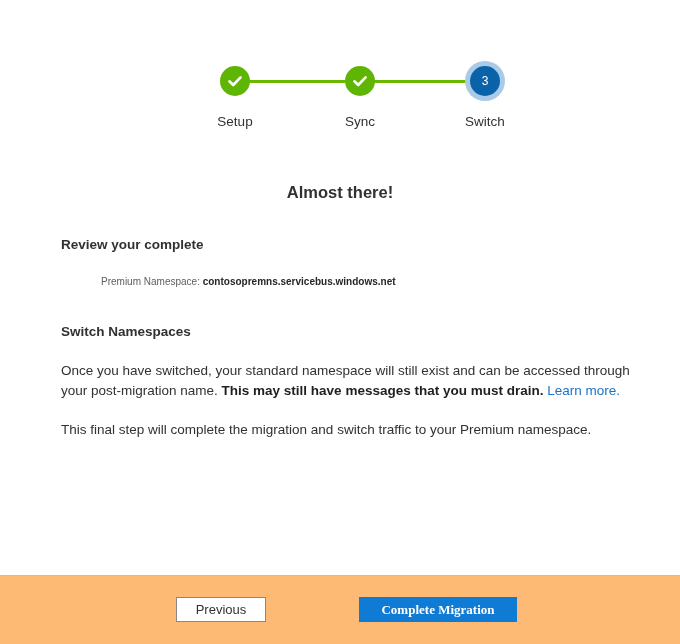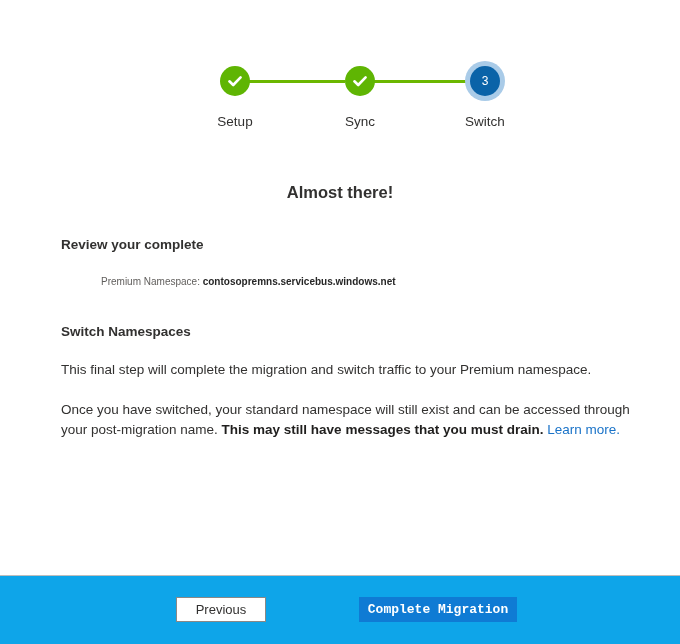--- a/index.html
+++ b/index.html
@@ -154,21 +154,21 @@
     width: 680px;
     height: 1px;
     background: #bdbdbd;
   }
   .footer {
     position: absolute;
     left: 0;
     top: 576px;
     width: 680px;
     height: 68px;
-    background: #0ea5e9;
+    background: #fdba74;
   }
   .btn-previous {
     position: absolute;
     left: 176px;
     top: 21px;
     width: 90px;
     height: 25px;
     background: #ffffff;
     border: 1px solid #8a8886;
     color: #323130;
@@ -184,21 +184,21 @@
     position: absolute;
     left: 359px;
     top: 21px;
     width: 158px;
     height: 25px;
     background: #0f7bd4;
     border: none;
     color: #ffffff;
     font-size: 13px;
     font-weight: bold;
-    font-family: Liberation Mono, monospace;
+    font-family: Liberation Serif, serif;
     line-height: 25px;
     text-align: center;
     padding: 0;
     cursor: pointer;
     box-sizing: border-box;
   }
 </style>
 </head>
 <body>
 
@@ -247,26 +247,26 @@
       <span class="ns-value">contosopremns.servicebus.windows.net</span>
     </div>
 
     <div class="ns-row stacked">
     </div>
 
   </div>
 
   <div class="section-heading sec-switch">Switch Namespaces</div>
 
-  <div class="body-para">This final step will complete the migration and switch traffic to your Premium namespace.</div>
-
   <div class="body-para second">
     <span>Once you have switched, your standard namespace will still exist and can be accessed through your post-migration name. </span><b>This may still have messages that you must drain.</b>
     <a class="link" href="#">Learn more.</a>
   </div>
+
+  <div class="body-para">This final step will complete the migration and switch traffic to your Premium namespace.</div>
 
 </div>
 
 <div class="footer-divider"></div>
 <div class="footer">
   <button class="btn-previous">Previous</button>
   <button class="btn-primary">Complete Migration</button>
 </div>
 
 </body></html>

